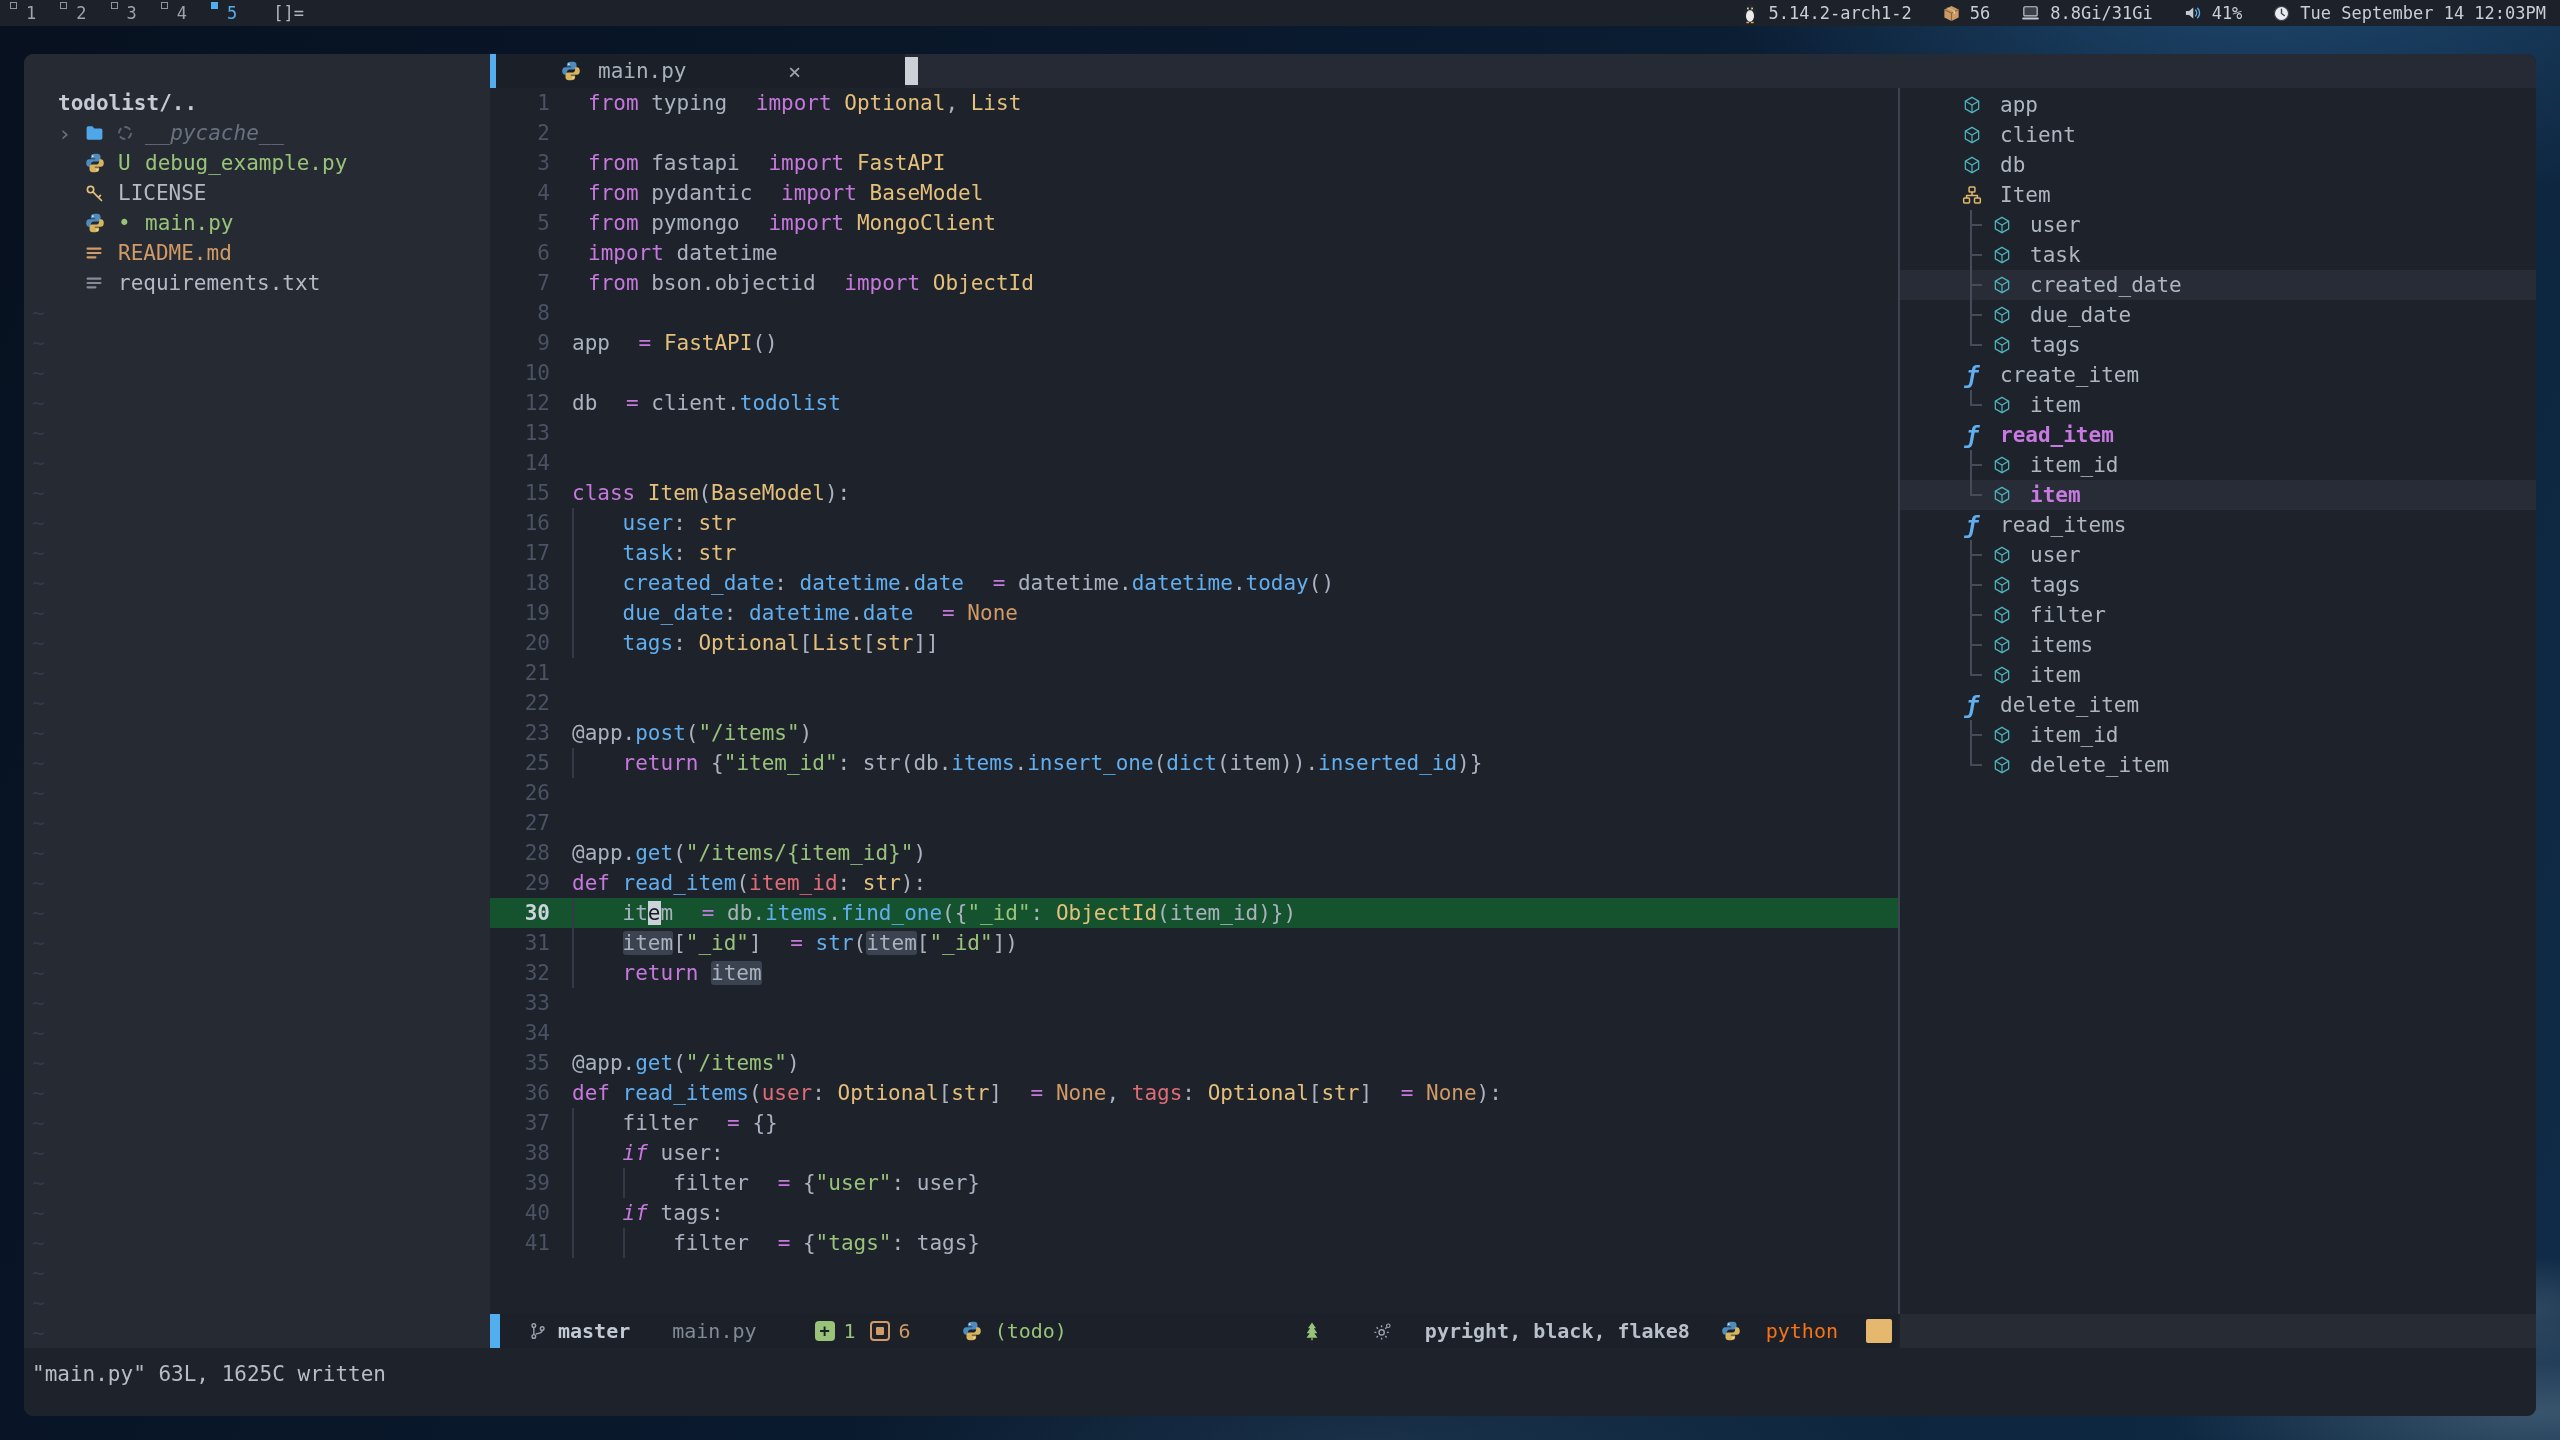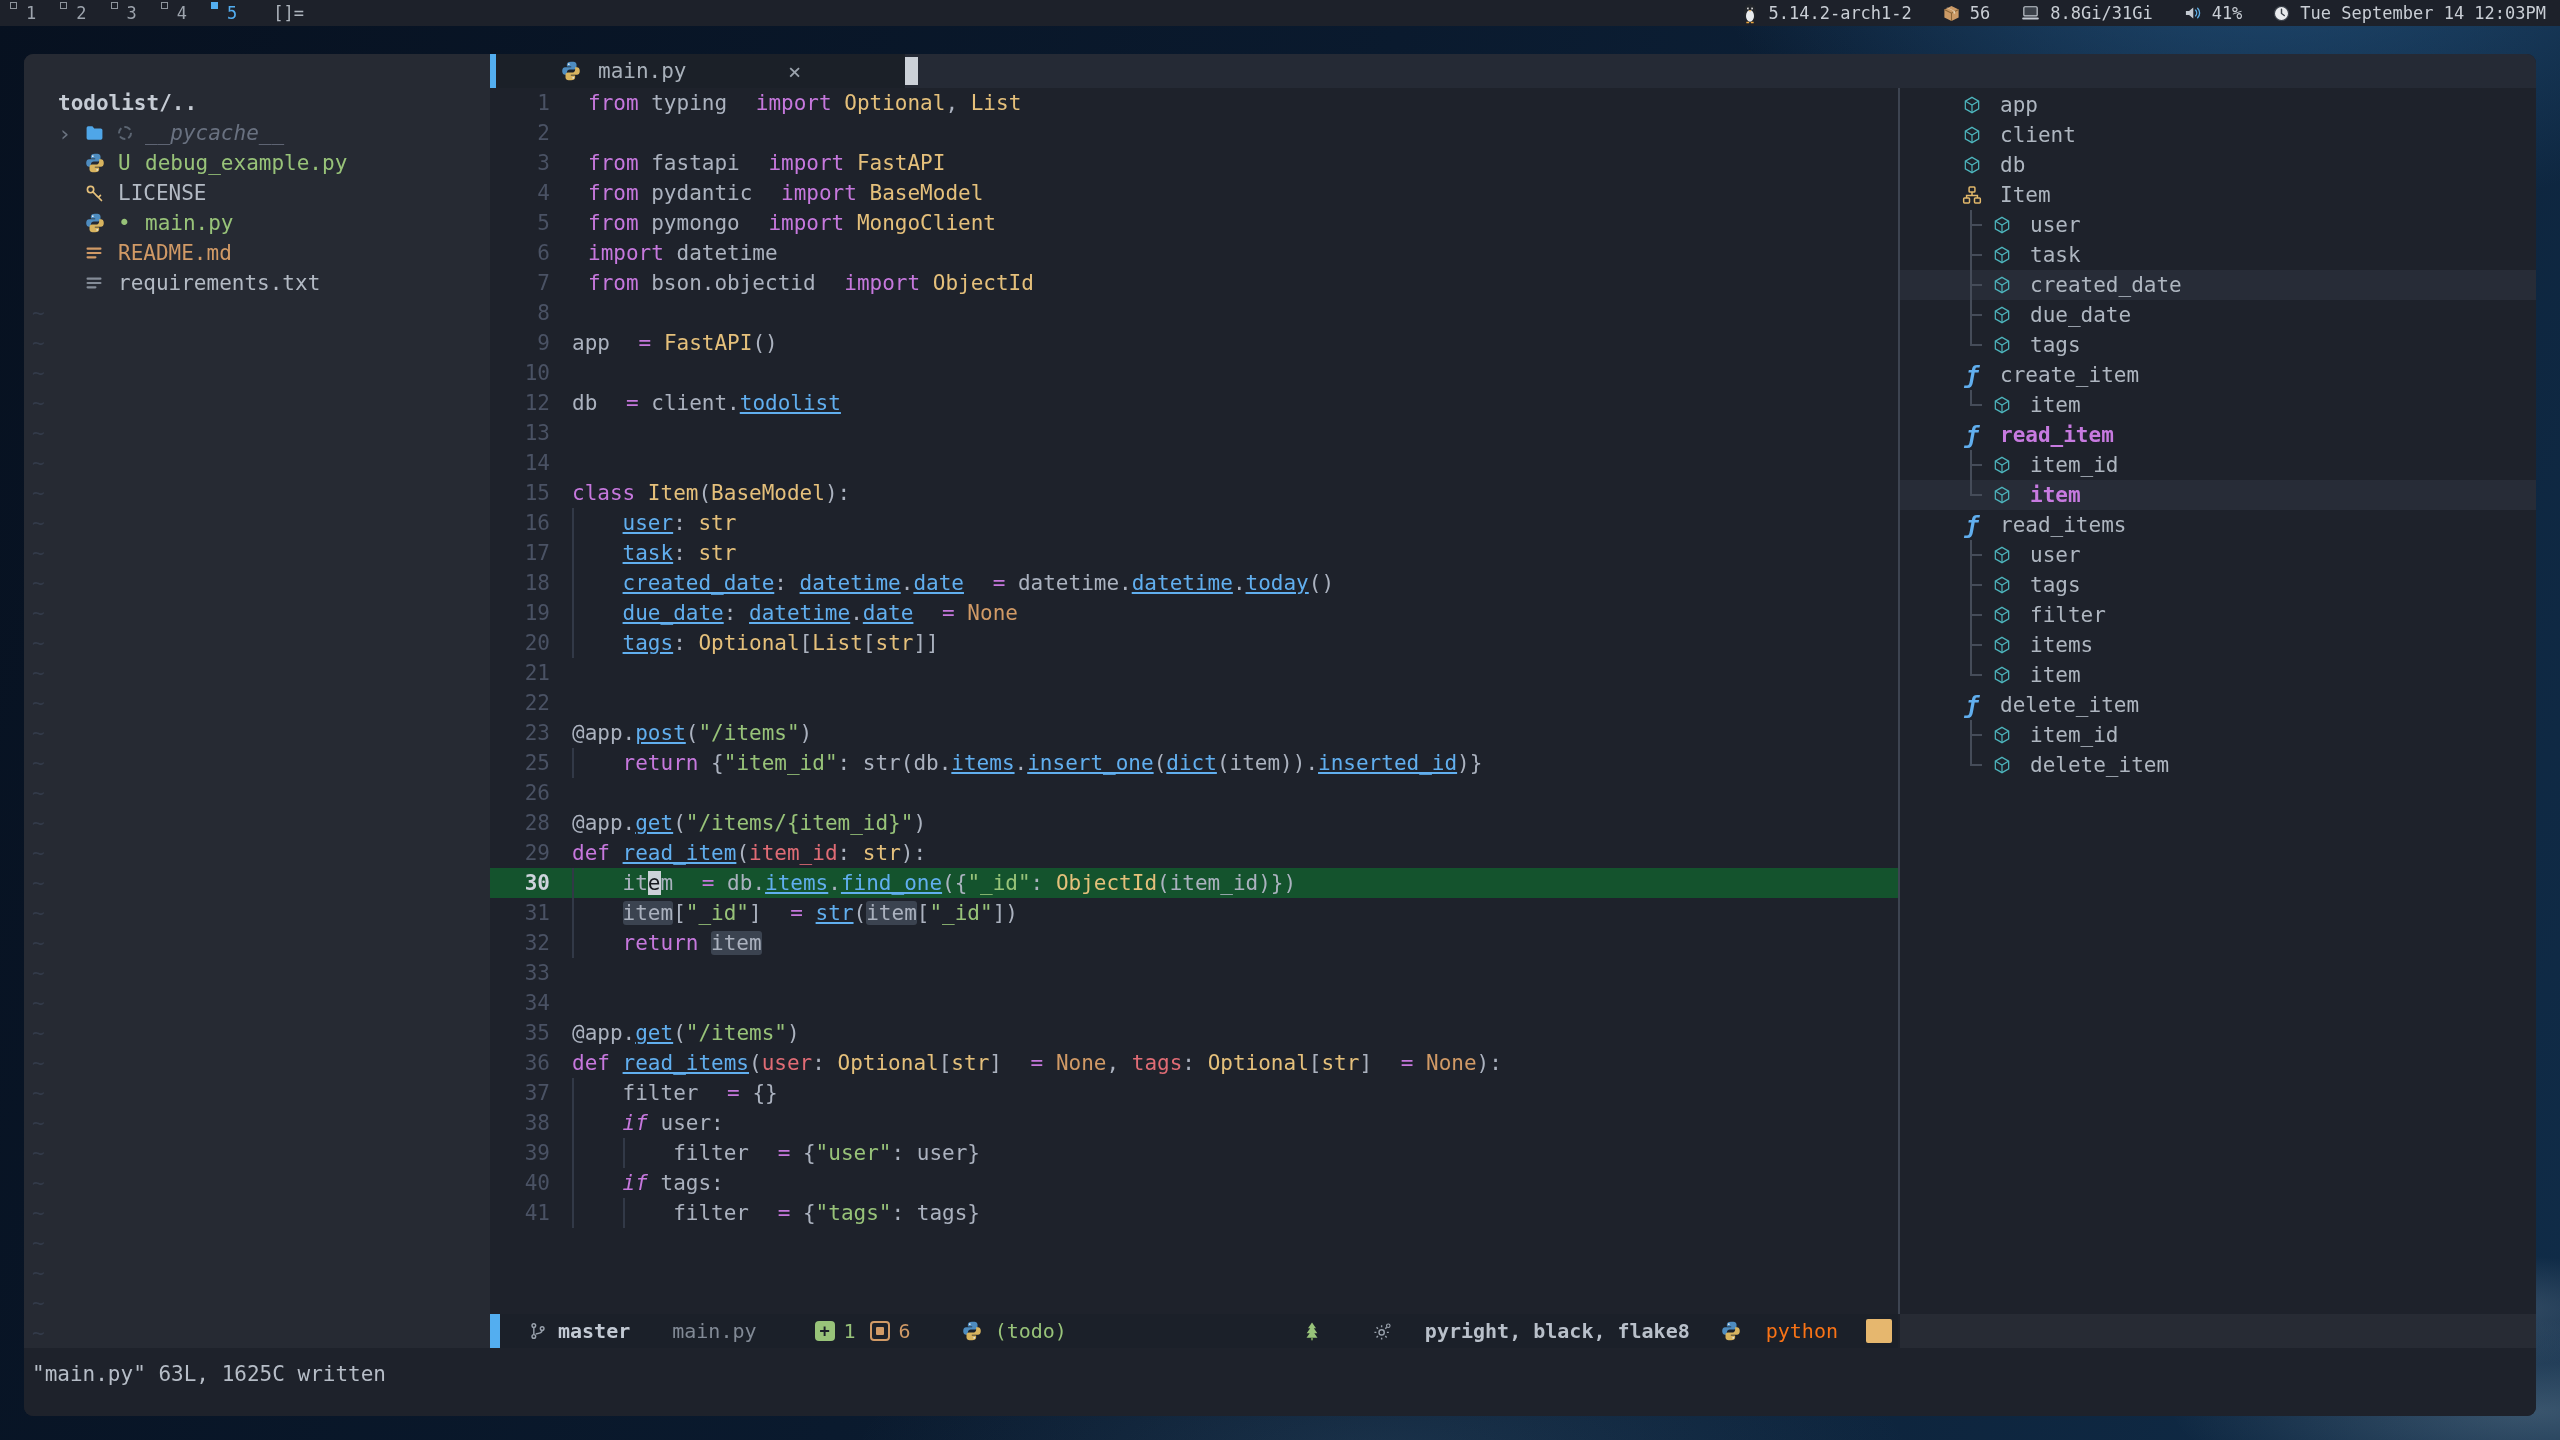--- a/index.html
+++ b/index.html
@@ -58,21 +58,21 @@
   .cline .ln { flex:none; display:inline-block; width:82px; text-align:right; padding-right:22px; color:#4a5264; }
   .cline.cl { background:#14532d; }
   .cline.cl .ln { color:#ced4dd; font-weight:bold; }
   .k  { color:#c678dd;margin-left:16px; }
   .kb { color:#c678dd; font-weight:normal; }
   .ki { color:#c678dd; font-style:italic; }
   .ty { color:#e5c07b; }
   .st { color:#98c379; }
   .nu { color:#d19a66; }
   .pa { color:#e06c75; }
-  .fn { color:#61afef;text-decoration:underline; }
+  .fn { color:#61afef; }
   .fg { color:#abb2bf; }
   .gd { display:inline-block; width:4ch; height:30px; vertical-align:top;
         background:linear-gradient(to right,#323947 2px,transparent 2px); }
   .cur { background:#ccd2d9; color:#16191f; }
   .hlw { background:#3b4350; border-radius:3px; }
   
   .vsep { position:absolute; left:1874px; top:34px; width:2px; height:1226px; background:#3d4451; }
   .vista { position:absolute; left:1876px; top:34px; width:636px; height:1226px; background:#1e222b;
            font-size:21px; color:#aeb6c0; padding-top:2px; overflow:hidden; }
   .vrow { display:flex; align-items:center; height:30px; padding-left:60px; white-space:nowrap; }
@@ -328,20 +328,21 @@
       <div class="cline"><span class="ln">16</span><span><span class="gd"></span><span class="fn">user</span><span class="fg">: </span><span class="ty">str</span></span></div>
       <div class="cline"><span class="ln">17</span><span><span class="gd"></span><span class="fn">task</span><span class="fg">: </span><span class="ty">str</span></span></div>
       <div class="cline"><span class="ln">18</span><span><span class="gd"></span><span class="fn">created_date</span><span class="fg">: </span><span class="fn">datetime</span><span class="fg">.</span><span class="fn">date</span><span class="fg"> </span><span class="k">= </span><span class="fg">datetime.</span><span class="fn">datetime</span><span class="fg">.</span><span class="fn">today</span><span class="fg">()</span></span></div>
       <div class="cline"><span class="ln">19</span><span><span class="gd"></span><span class="fn">due_date</span><span class="fg">: </span><span class="fn">datetime</span><span class="fg">.</span><span class="fn">date</span><span class="fg"> </span><span class="k">= </span><span class="nu">None</span></span></div>
       <div class="cline"><span class="ln">20</span><span><span class="gd"></span><span class="fn">tags</span><span class="fg">: </span><span class="ty">Optional</span><span class="fg">[</span><span class="ty">List</span><span class="fg">[</span><span class="ty">str</span><span class="fg">]]</span></span></div>
       <div class="cline"><span class="ln">21</span><span></span></div>
       <div class="cline"><span class="ln">22</span><span></span></div>
       <div class="cline"><span class="ln">23</span><span><span class="fg">@app.</span><span class="fn">post</span><span class="fg">(</span><span class="st">"/items"</span><span class="fg">)</span></span></div>
       <div class="cline"><span class="ln">25</span><span><span class="gd"></span><span class="kb">return </span><span class="fg">{</span><span class="st">"item_id"</span><span class="fg">: str(db.</span><span class="fn">items</span><span class="fg">.</span><span class="fn">insert_one</span><span class="fg">(</span><span class="fn">dict</span><span class="fg">(item)).</span><span class="fn">inserted_id</span><span class="fg">)}</span></span></div>
       <div class="cline"><span class="ln">26</span><span></span></div>
+      <div class="cline"><span class="ln">27</span><span></span></div>
       <div class="cline"><span class="ln">28</span><span><span class="fg">@app.</span><span class="fn">get</span><span class="fg">(</span><span class="st">"/items/{item_id}"</span><span class="fg">)</span></span></div>
       <div class="cline"><span class="ln">29</span><span><span class="kb">def </span><span class="fn">read_item</span><span class="fg">(</span><span class="pa">item_id</span><span class="fg">: </span><span class="ty">str</span><span class="fg">):</span></span></div>
       <div class="cline cl"><span class="ln">30</span><span><span class="gd"></span><span class="fg">it</span><span class="cur">e</span><span class="fg">m </span><span class="k">= </span><span class="fg">db.</span><span class="fn">items</span><span class="fg">.</span><span class="fn">find_one</span><span class="fg">({</span><span class="st">"_id"</span><span class="fg">: </span><span class="ty">ObjectId</span><span class="fg">(item_id)})</span></span></div>
       <div class="cline"><span class="ln">31</span><span><span class="gd"></span><span class="hlw">item</span><span class="fg">[</span><span class="st">"_id"</span><span class="fg">] </span><span class="k">= </span><span class="fn">str</span><span class="fg">(</span><span class="hlw">item</span><span class="fg">[</span><span class="st">"_id"</span><span class="fg">])</span></span></div>
       <div class="cline"><span class="ln">32</span><span><span class="gd"></span><span class="kb">return </span><span class="hlw">item</span></span></div>
       <div class="cline"><span class="ln">33</span><span></span></div>
       <div class="cline"><span class="ln">34</span><span></span></div>
       <div class="cline"><span class="ln">35</span><span><span class="fg">@app.</span><span class="fn">get</span><span class="fg">(</span><span class="st">"/items"</span><span class="fg">)</span></span></div>
       <div class="cline"><span class="ln">36</span><span><span class="kb">def </span><span class="fn">read_items</span><span class="fg">(</span><span class="pa">user</span><span class="fg">: </span><span class="ty">Optional</span><span class="fg">[</span><span class="ty">str</span><span class="fg">] </span><span class="k">= </span><span class="nu">None</span><span class="fg">, </span><span class="pa">tags</span><span class="fg">: </span><span class="ty">Optional</span><span class="fg">[</span><span class="ty">str</span><span class="fg">] </span><span class="k">= </span><span class="nu">None</span><span class="fg">):</span></span></div>
       <div class="cline"><span class="ln">37</span><span><span class="gd"></span><span class="fg">filter </span><span class="k">= </span><span class="fg">{}</span></span></div>

